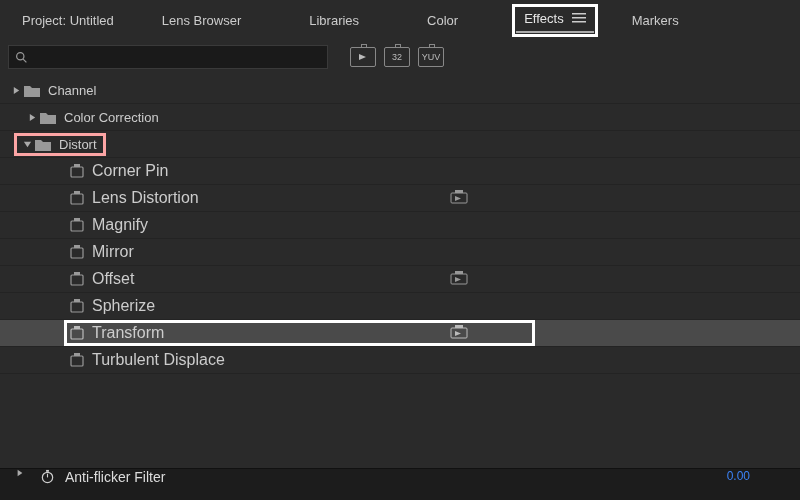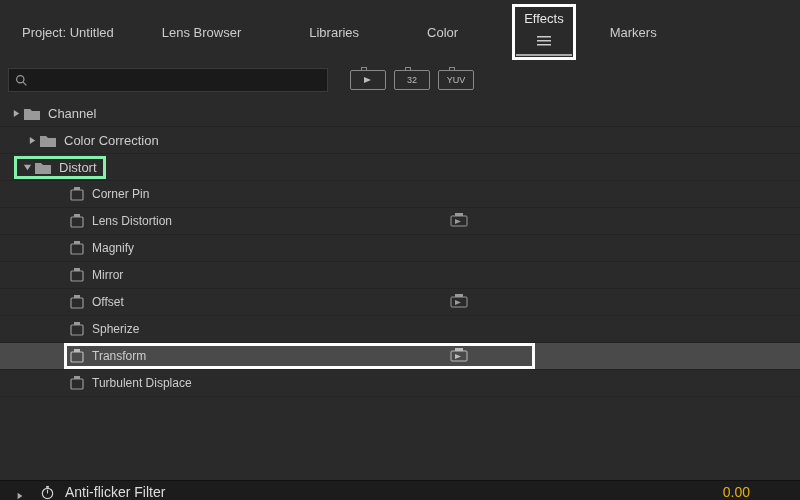--- a/index.html
+++ b/index.html
@@ -2,59 +2,59 @@
 <html><head>
   <meta charset="utf-8">
   <style>
     * { margin: 0; padding: 0; box-sizing: border-box; font-family: "Segoe UI", Arial, sans-serif; }
     body { width: 800px; height: 500px; background: #2a2a2a; color: #b8b8b8; font-size: 13px; overflow: hidden; }
     
     .tab-bar { display: flex; align-items: center; padding: 4px 8px; background: #2a2a2a; }
     .tab { padding: 6px 14px; color: #ccc; cursor: pointer; position: relative; }
     .tab.active { color: #e6e6e6; }
     .active-wrap { border: 3px solid #fff; padding: 1px 1px 1px 1px; }
-    .active-inner { display: flex; align-items: center; gap: 8px; padding: 3px 8px 5px 8px; border-bottom: 2px solid #aaa; flex-direction: column; }
+    .active-inner { display: flex; align-items: center; gap: 8px; padding: 3px 8px 5px 8px; border-bottom: 2px solid #aaa; }
     .hamburger-icon svg { width: 14px; height: 10px; }
     .spacer-sm { width: 20px; }
     .spacer-md { width: 40px; }
     
     .search-row { display: flex; align-items: center; padding: 4px 8px 8px 8px; gap: 12px; }
     .search-box { display: flex; align-items: center; background: #1a1a1a; border: 1px solid #3a3a3a; width: 320px; height: 24px; padding: 0 6px; }
     .search-box svg { width: 13px; height: 13px; fill: #999; }
     .search-input { background: transparent; border: none; color: #ccc; flex: 1; height: 100%; outline: none; font-size: 12px; margin-left: 4px; }
     .filter-icons { display: flex; gap: 8px; margin-left: 10px; }
-    .filter-chip { width: 36px; height: 20px; border: 1px solid #888; border-radius: 2px; display: flex; align-items: center; justify-content: center; font-size: 9px; color: #bbb; position: relative; }
+    .filter-chip { width: 26px; height: 20px; border: 1px solid #888; border-radius: 2px; display: flex; align-items: center; justify-content: center; font-size: 9px; color: #bbb; position: relative; }
     .filter-chip .nub { position: absolute; top: -4px; left: 10px; width: 6px; height: 4px; border: 1px solid #888; border-bottom: none; }
     
     .tree { background: #2a2a2a; }
     .row { display: flex; align-items: center; height: 27px; padding-left: 8px; border-bottom: 1px solid #232323; cursor: pointer; position: relative; }
     .row.selected { background: #4a4a4a; text-align: center; }
     .arrow { width: 16px; display: flex; align-items: center; justify-content: center; }
     .arrow svg { width: 9px; height: 9px; fill: #aaa; }
     .folder-icon { margin-right: 8px; display: flex; align-items: center; }
     .folder-icon svg { width: 16px; height: 13px; fill: #999; }
     .effect-icon { margin-right: 8px; display: flex; align-items: center; }
     .effect-icon svg { width: 14px; height: 14px; }
     .row .label { color: #ccc; }
     .row.folder-row .label { font-size: 13px; }
     .row.effect-row { padding-left: 70px; }
-    .row.effect-row .label { font-size: 12px; }
+    .row.effect-row .label { font-size: 16px; }
     .accel-badge { position: absolute; left: 450px; }
     .accel-badge svg { width: 18px; height: 14px; }
     
-    .highlight-box-distort { border: 3px solid #86efac; display: inline-flex; align-items: center; padding: 1px 6px 1px 2px; margin-left: -4px; }
+    .highlight-box-distort { border: 3px solid #fca5a5; display: inline-flex; align-items: center; padding: 1px 6px 1px 2px; margin-left: -4px; }
     .highlight-box-transform { border: 3px solid #fff; position: absolute; left: 64px; right: 265px; height: 26px; pointer-events: none; }
     
-    .bottom-bar { position: absolute; bottom: 0; left: 0; right: 0; background: #1c1c1c; border-top: 1px solid #111; display: flex; align-items: flex-end; height: 20px; padding: 0 10px; }
+    .bottom-bar { position: absolute; bottom: 0; left: 0; right: 0; background: #1c1c1c; border-top: 1px solid #111; display: flex; align-items: flex-start; height: 32px; padding: 0 10px; }
     .bottom-arrow { width: 20px; display:flex; align-items:center; justify-content:center;}
     .bottom-arrow svg { width: 8px; height: 8px; fill: #aaa; }
     .stopwatch-icon { margin: 0 10px; display:flex;}
     .stopwatch-icon svg { width: 15px; height: 15px; }
     .bottom-label { color: #ddd; font-size: 14px; flex: 1; }
-    .bottom-value { color: #eab308; font-size: 14px; margin-right: 40px; }
+    .bottom-value { color: #3b82f6; font-size: 12px; margin-right: 40px; }
   </style>
 </head>
 <body>
 
 <div class="tab-bar">
   <div class="tab">Project: Untitled</div>
   <div class="spacer-sm"></div>
   <div class="tab">Lens Browser</div>
   <div class="spacer-md"></div>
   <div class="tab">Libraries</div>

